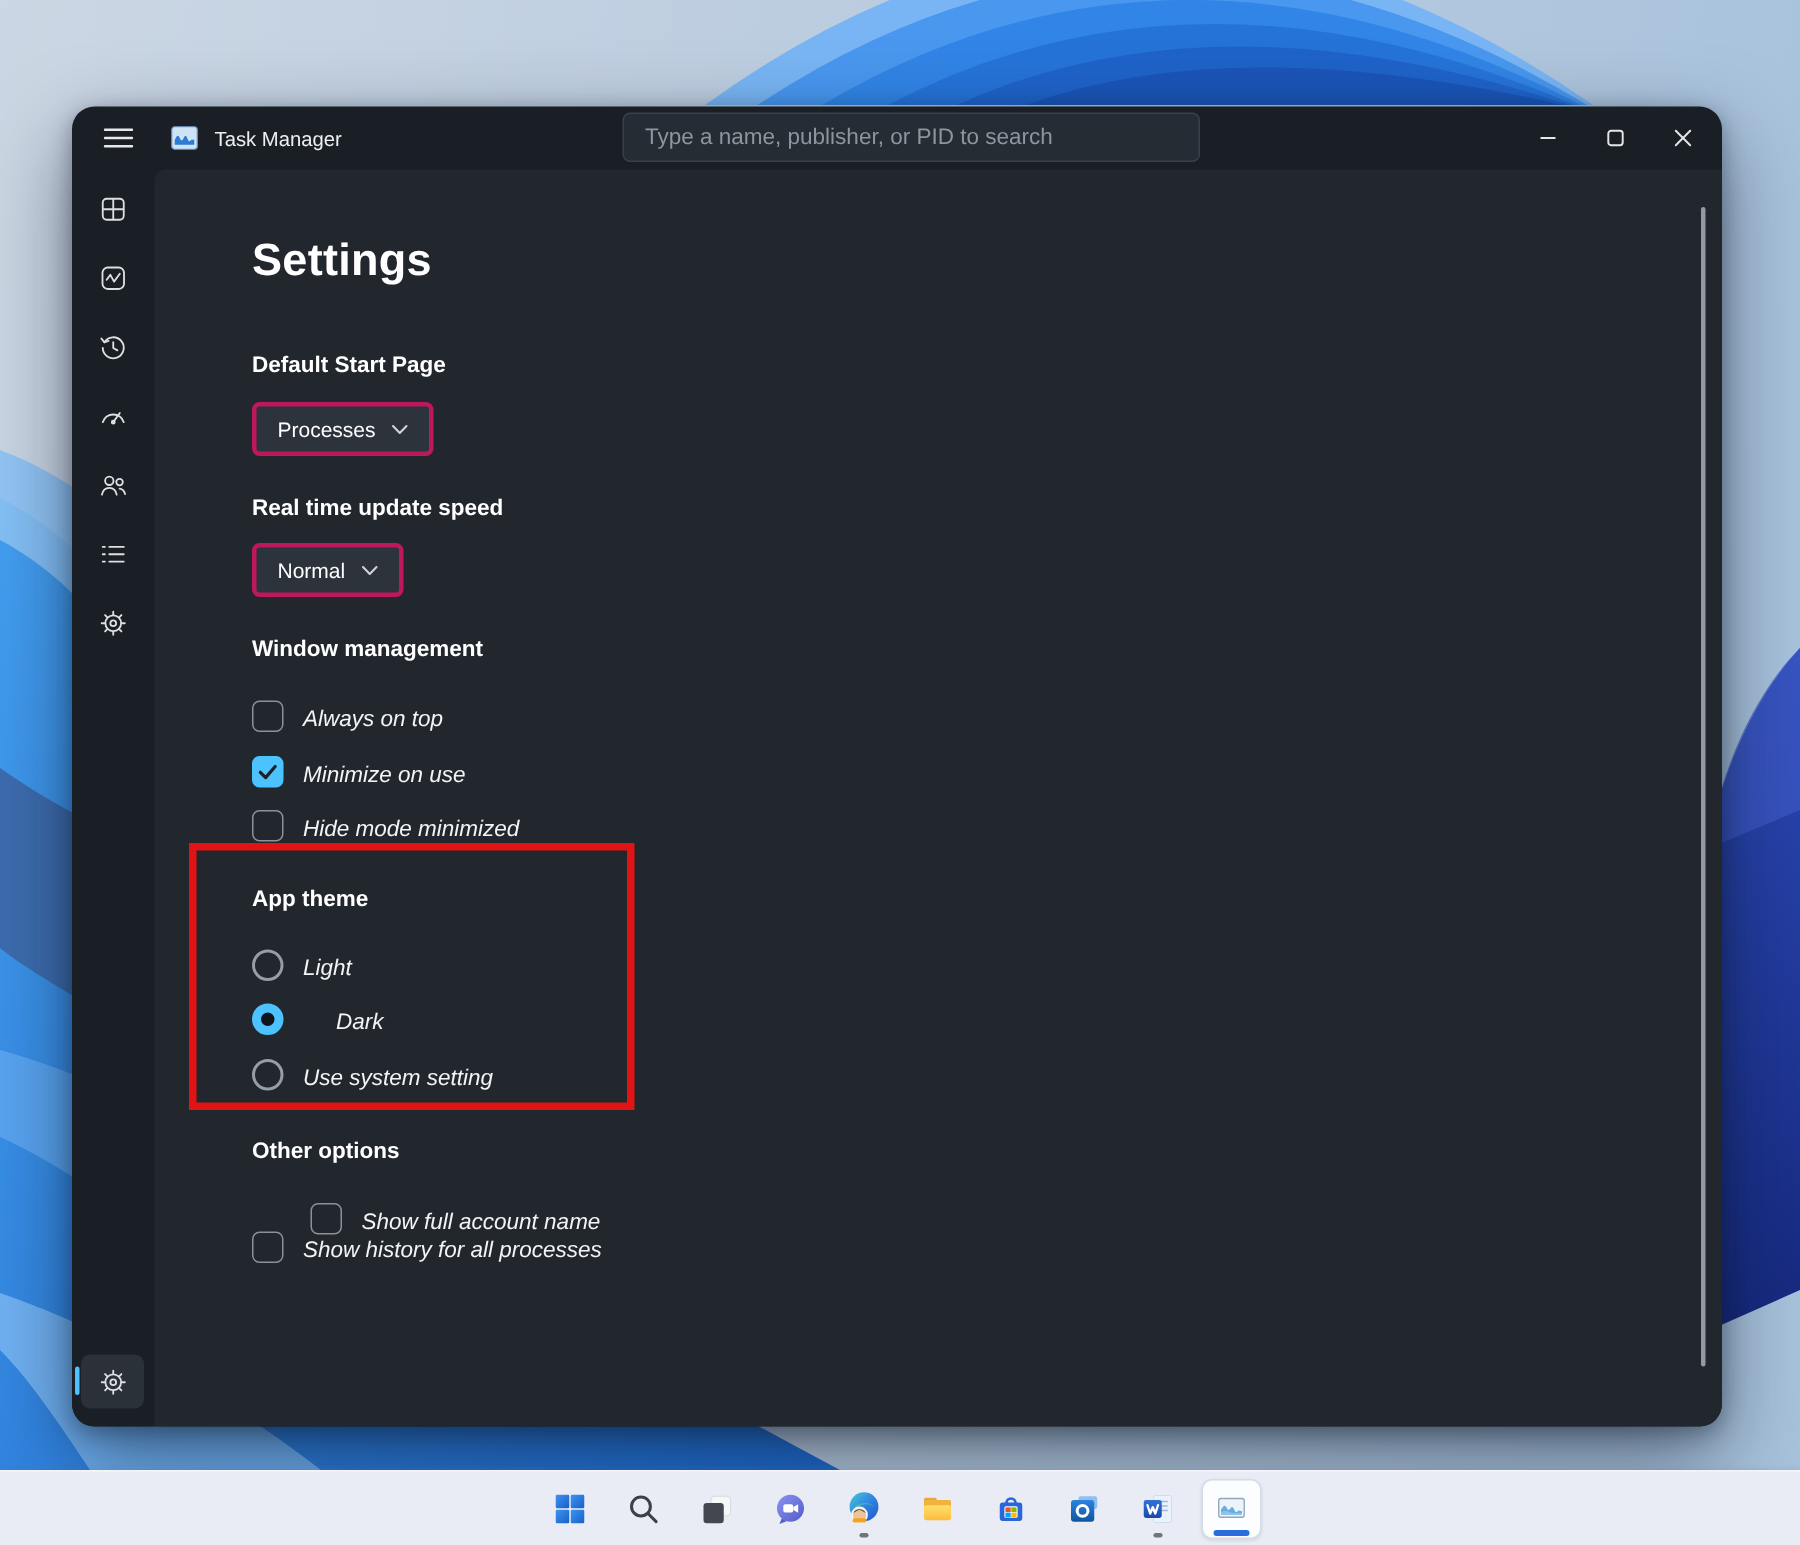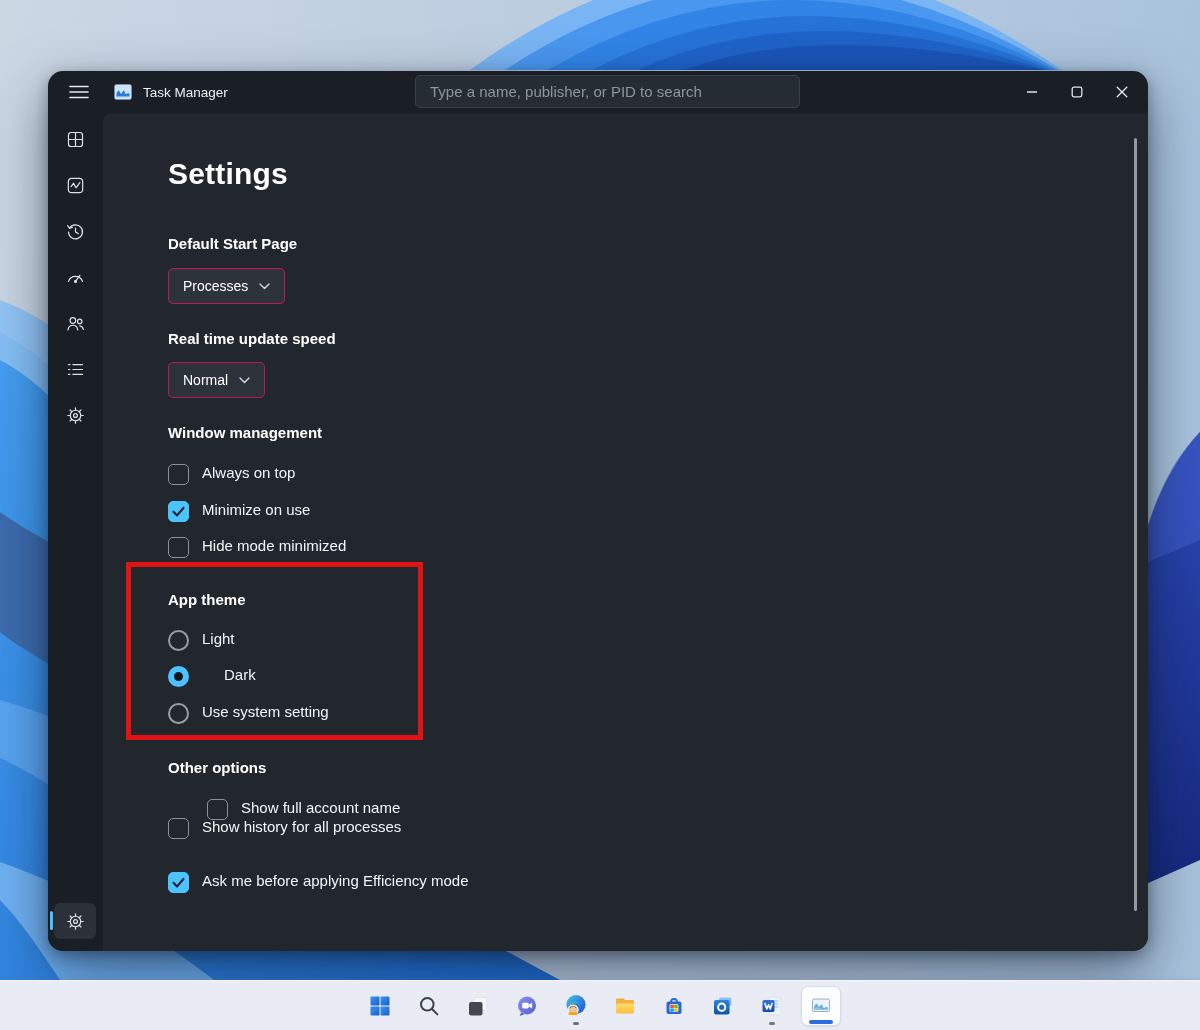--- a/index.html
+++ b/index.html
@@ -24,22 +24,22 @@
   .sidebar{position:relative;width:55px;background:#1a1f26;flex:none;padding-top:8px;}
   .sbtn{width:42px;height:36px;margin:0 auto 10px auto;display:flex;align-items:center;justify-content:center;background:none;border:none;border-radius:6px;cursor:pointer;padding:0;}
   .sbtn.settings{position:absolute;bottom:12px;left:6px;margin:0;background:#2b3138;}
   .active-pill{position:absolute;left:2px;bottom:21px;width:3px;height:19px;border-radius:2px;background:#4cc2ff;}
   .sic{stroke:#dde0e3;stroke-width:1.4;fill:none;stroke-linecap:round;stroke-linejoin:round;}
 
   
   .content{position:relative;flex:1;background:#22272e;border-top-left-radius:8px;}
   .h1{position:absolute;left:65px;top:44px;margin:0;font-size:30px;font-weight:700;color:#fff;letter-spacing:.2px;}
   .seclabel{position:absolute;left:65px;margin:0;font-size:15px;font-weight:700;color:#fff;}
-  .dd{position:absolute;left:65px;height:36px;background:#2d333b;border:1px solid #be185d;border-radius:5px;display:flex;align-items:center;gap:11px;padding:0 14px;color:#fff;font-size:14px;cursor:pointer;font-family:inherit;}
-  .row{position:absolute;left:65px;height:24px;display:flex;align-items:flex-start;gap:13px;}
+  .dd{position:absolute;left:65px;height:36px;background:#2d333b;border:3px solid #be185d;border-radius:5px;display:flex;align-items:center;gap:11px;padding:0 14px;color:#fff;font-size:14px;cursor:pointer;font-family:inherit;}
+  .row{position:absolute;left:65px;height:24px;display:flex;align-items:flex-end;gap:13px;font-style:italic;}
   .rlabel{font-size:15px;color:#f3f4f6;}
   .cb{position:relative;width:21px;height:21px;border:1px solid #8b9199;border-radius:5px;background:transparent;flex:none;}
   .cb svg{display:none;position:absolute;left:1px;top:1px;}
   .cb.on{background:#4cc2ff;border-color:#4cc2ff;}
   .cb.on svg{display:block;}
   .radio{width:21px;height:21px;border:2px solid #969da4;border-radius:50%;background:transparent;flex:none;}
   .radio.on{border:6px solid #4cc2ff;background:#10151b;}
   .vscroll{position:absolute;right:11px;top:25px;width:3px;height:773px;border-radius:2px;background:#a9aeb4;opacity:.85;}
 
   
@@ -270,28 +270,20 @@
         <p class="seclabel" style="top:646px;">Other options</p>
 
         <div class="row" style="top:686px;padding-left:39px;">
           <span class="cb"></span>
           <span class="rlabel">Show full account name</span>
         </div>
         <div class="row" style="top:705px;">
           <span class="cb"></span>
           <span class="rlabel">Show history for all processes</span>
         </div>
-        <div class="row" style="top:759px;">
-          <span class="cb on">
-              <svg width="17" height="17" viewBox="0 0 24 24">
-                <polyline points="5,12.5 10,17.5 19,7" fill="none" stroke="#1b2127" stroke-width="3" stroke-linecap="round" stroke-linejoin="round"></polyline>
-              </svg>
-            </span>
-          <span class="rlabel">Ask me before applying Efficiency mode</span>
-        </div>
 
         <div class="vscroll"></div>
       </main>
     </div>
   </div>
 
   <div class="annotation"></div>
 
   <div class="taskbar">
     <button class="tb">

